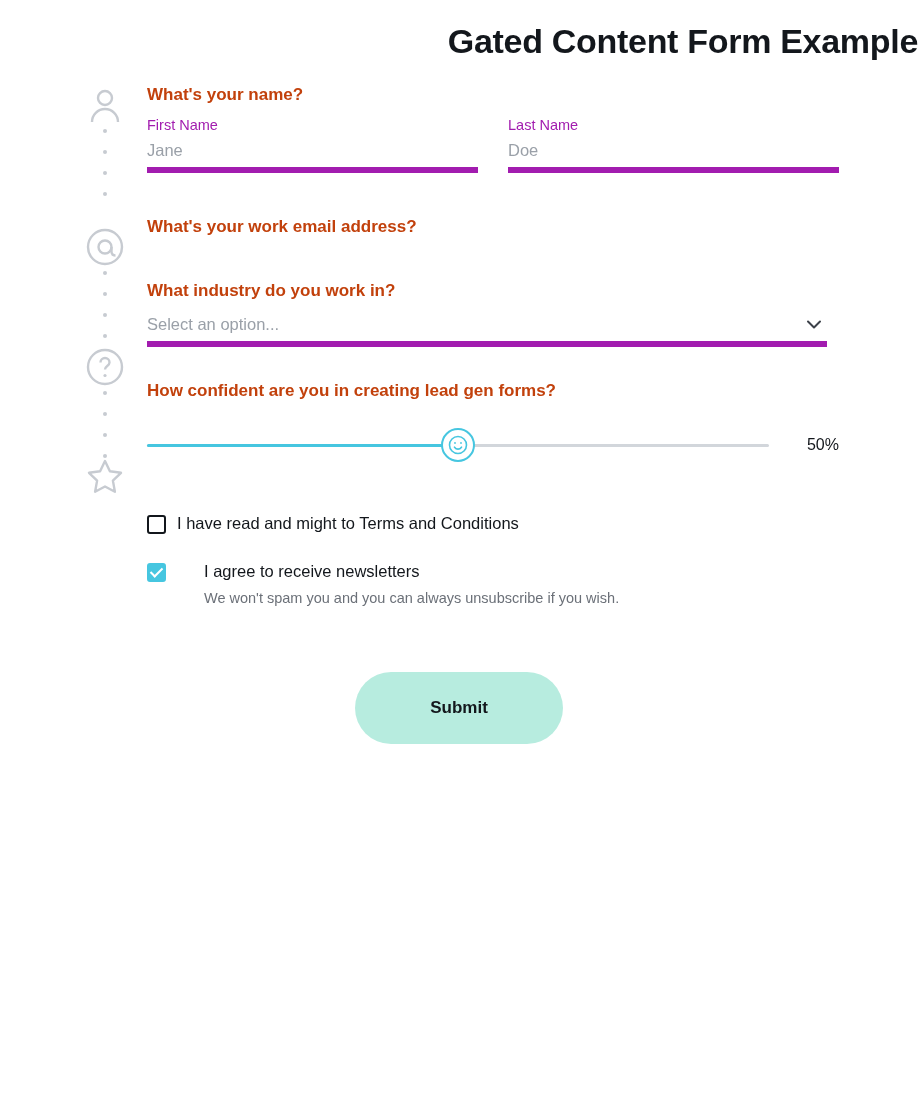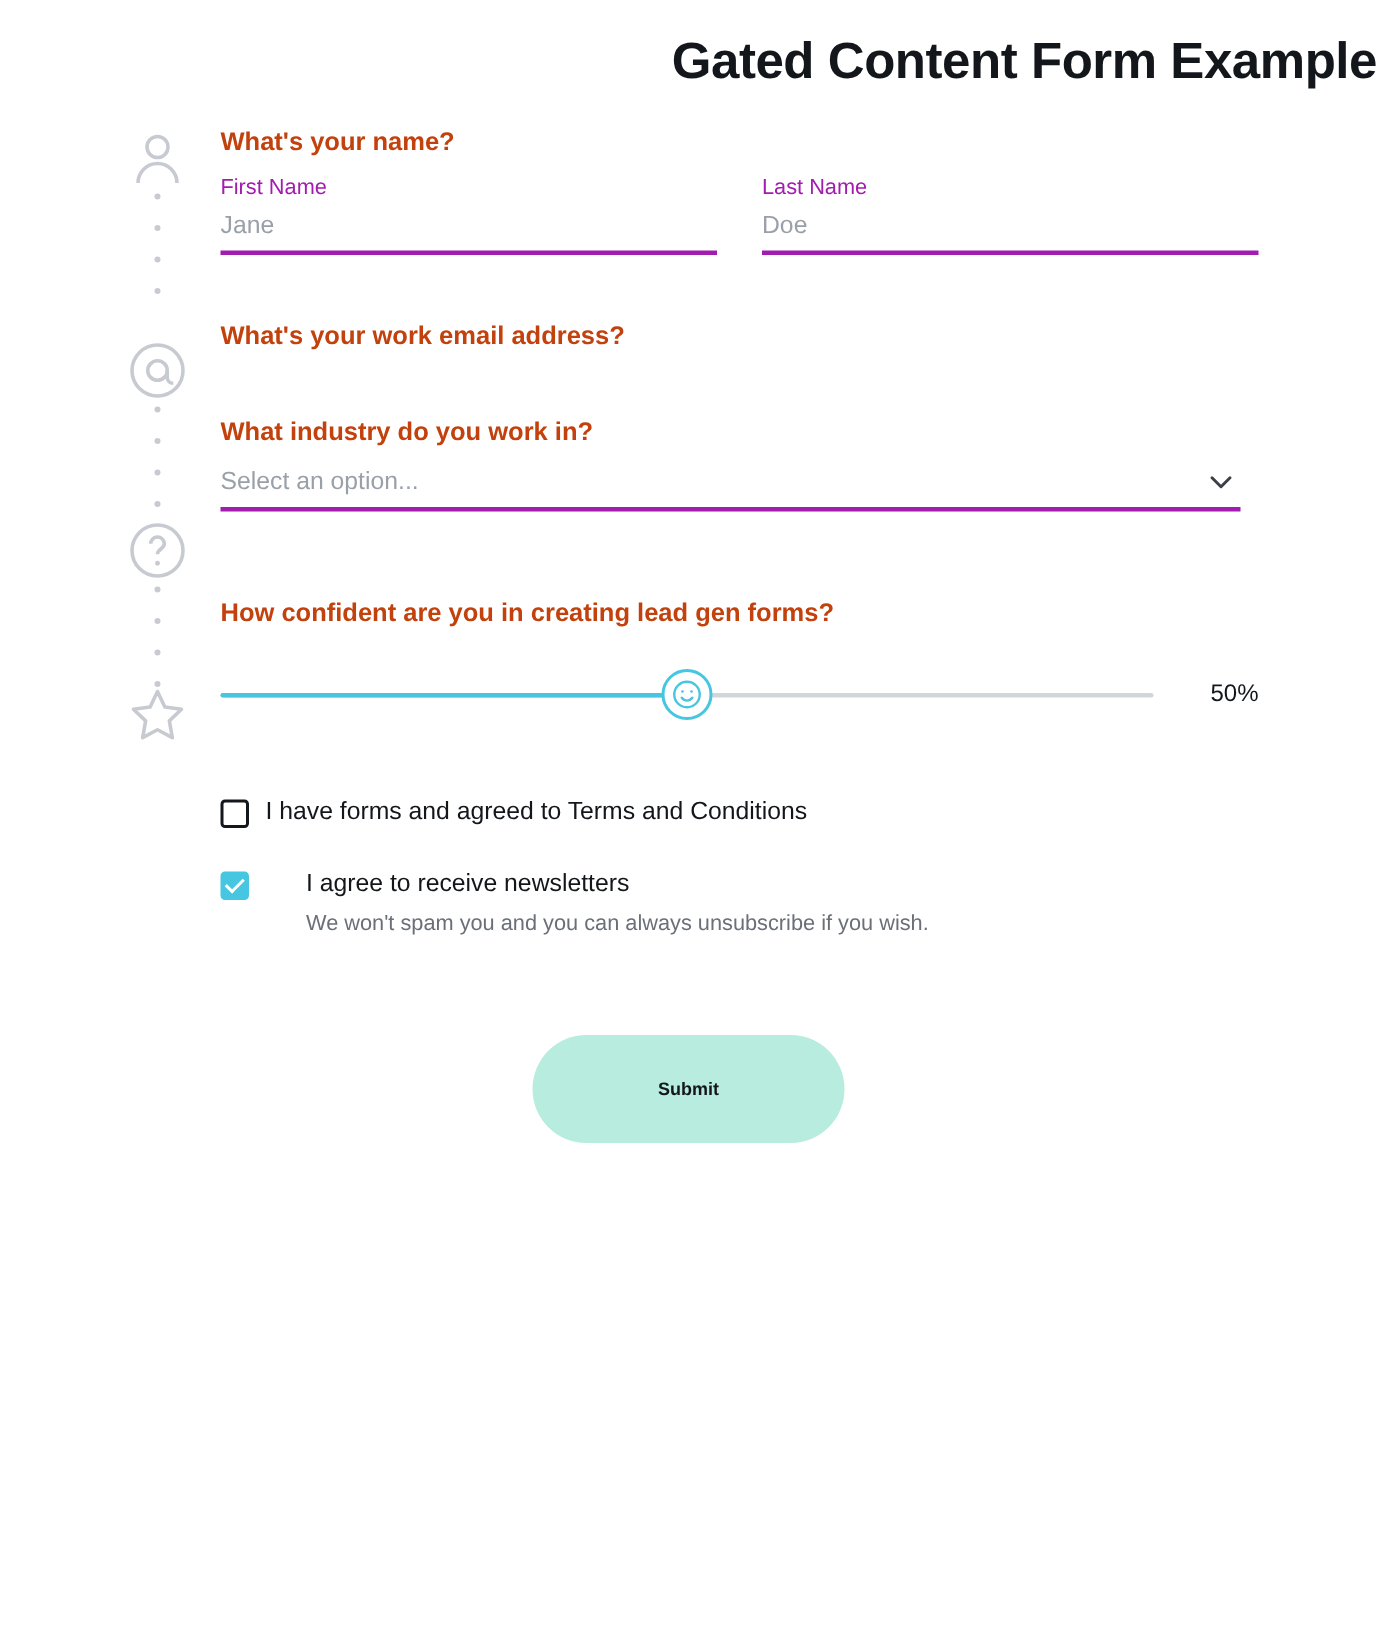--- a/index.html
+++ b/index.html
@@ -81,21 +81,21 @@
     margin: 0 0 12px 0;
   }
   .sub-label {
     font-size: 14.5px;
     color: #a21caf;
     margin-bottom: 6px;
   }
   .line-input {
     width: 100%;
     border: none;
-    border-bottom: 3px solid #a21caf;
+    border-bottom: 6px solid #a21caf;
     outline: none;
     font-family: "Liberation Sans", sans-serif;
     font-size: 16.5px;
     color: #13171c;
     padding: 2px 0 7px 0;
     background: transparent;
   }
   .line-input::placeholder { color: #9aa0a8; }
   .name-row {
     display: flex;
@@ -207,21 +207,21 @@
     justify-content: center;
     margin-top: 66px;
   }
   .submit-btn {
     width: 208px;
     height: 72px;
     border-radius: 36px;
     background: #b7ecdf;
     border: none;
     font-family: "Liberation Sans", sans-serif;
-    font-size: 12px;
+    font-size: 17px;
     font-weight: bold;
     color: #13171c;
     cursor: pointer;
   }
 </style>
 </head>
 <body>
 
 <div class="page">
 
@@ -286,21 +286,21 @@
           <div class="sub-label">Last Name</div>
           <input class="line-input" type="text" placeholder="Doe" style="">
         </div>
       </div>
     </div>
 
     <div class="field-block" style="margin-bottom:44px;">
       <div class="q-label">What's your work email address?</div>
     </div>
 
-    <div class="field-block" style="margin-bottom:58px;">
+    <div class="field-block" style="margin-bottom:34px;">
       <div class="q-label">What industry do you work in?</div>
       <div class="select-wrap">
         <input class="line-input" type="text" readonly="" placeholder="Select an option..." style="">
         <span class="chev">
           <svg width="22" height="22" viewBox="0 0 22 22" fill="none" stroke="currentColor" stroke-width="2" stroke-linecap="round" stroke-linejoin="round">
             <path d="M5 8.5l6 6 6-6"></path>
           </svg>
         </span>
       </div>
     </div>
@@ -319,21 +319,21 @@
               <path d="M6.5 12.2c1 1.3 2.1 1.9 3.5 1.9s2.5-.6 3.5-1.9" stroke-linecap="round"></path>
             </svg>
           </div>
         </div>
         <div class="slider-value">50%</div>
       </div>
     </div>
 
     <div class="check-row" style="padding-left:68px;">
       <div class="cbox" id="terms-box"></div>
-      <div class="check-text">I have forms and agreed to Terms and Conditions</div>
+      <div class="check-text">I have read and might to Terms and Conditions</div>
     </div>
 
     <div class="check-row second" style="padding-left:68px;">
       <div class="cbox checked" id="news-box"></div>
       <div>
         <div class="check-text" style="margin-left:11px;">I agree to receive newsletters</div>
         <div class="check-help" style="margin-left:11px;">We won't spam you and you can always unsubscribe if you wish.</div>
       </div>
     </div>
 

